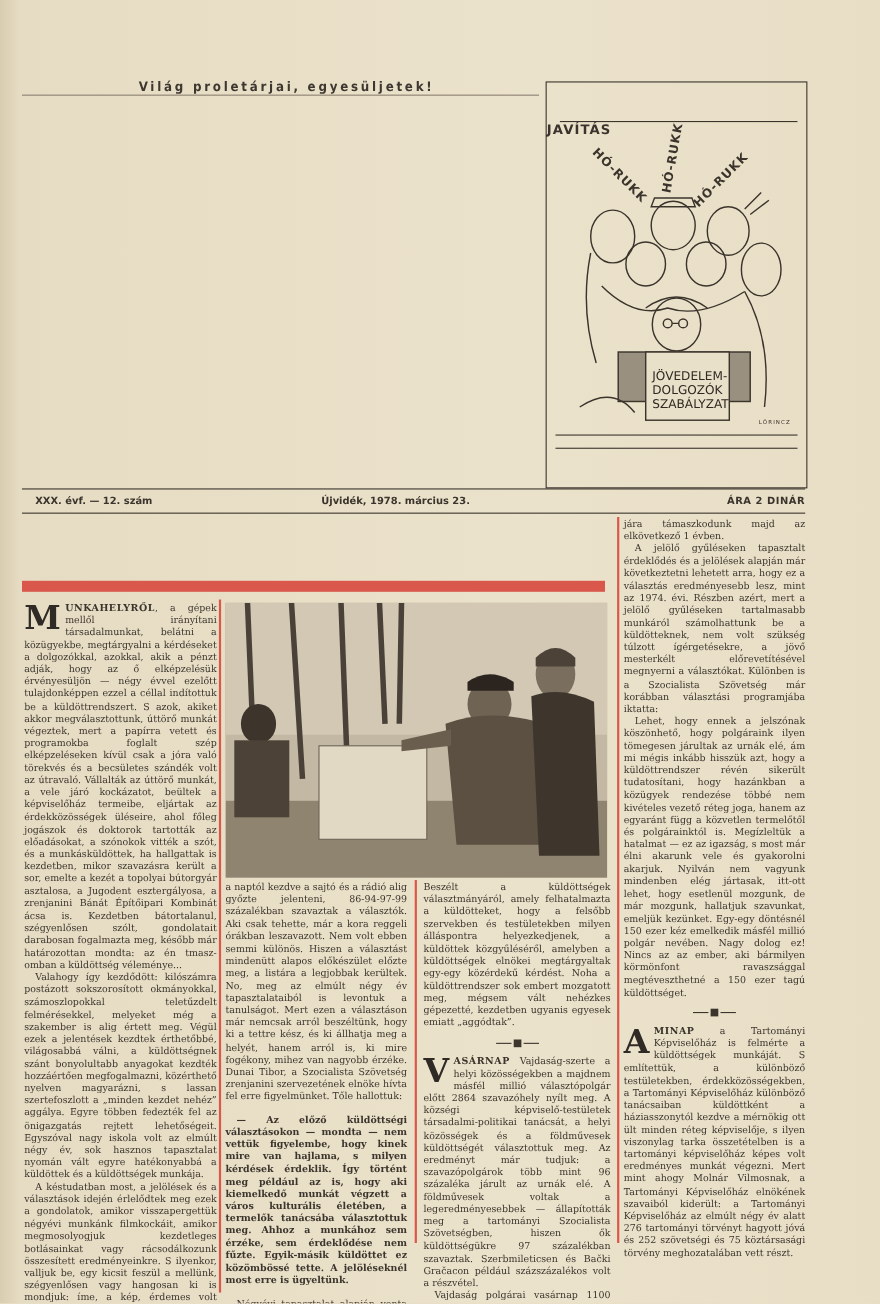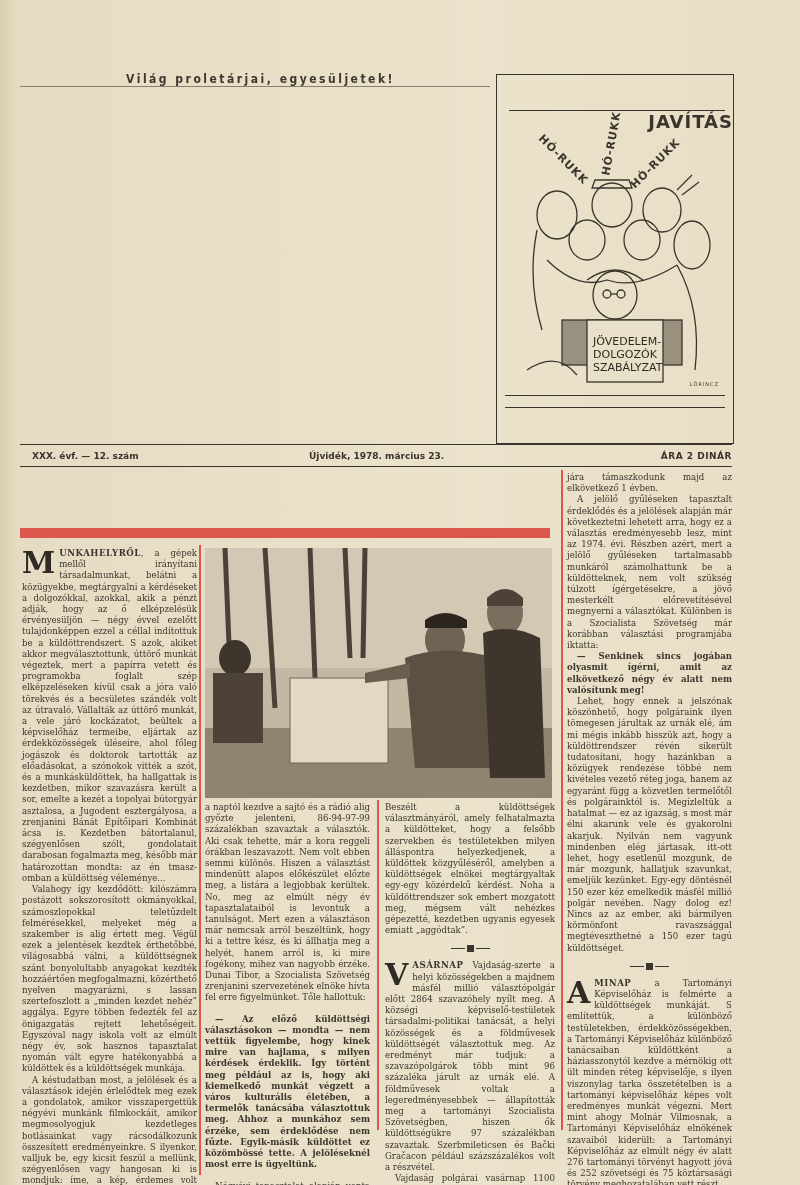--- a/index.html
+++ b/index.html
@@ -14,34 +14,34 @@
   .masthead{position:absolute;left:22px;top:96px;width:466px;height:340px;overflow:hidden;}
   .masthead span{display:block;font-family:"DejaVu Sans","Liberation Sans",sans-serif;
          font-weight:bold;color:#d9584b;font-size:130px;line-height:340px;
          transform:scaleX(0.53) scaleY(2.55);transform-origin:left top;
          letter-spacing:2px;white-space:nowrap;margin-top:-118px;}
   .cartoon-box{position:absolute;left:496px;top:74px;width:236px;height:368px;
          border:1.5px solid #3b342c;}
   .cartoon-box .hr1{position:absolute;left:12px;right:8px;top:35px;border-top:1.5px solid #3b342c;}
   .cartoon-box .hr2{position:absolute;left:8px;right:8px;top:320px;border-top:1.5px solid #3b342c;}
   .cartoon-box .hr3{position:absolute;left:8px;right:8px;top:332px;border-top:1.5px solid #3b342c;}
-  .cartoon-title{position:absolute;left:0;right:0;top:36px;text-align:right;
-         font-family:"DejaVu Sans",sans-serif;font-weight:bold;font-size:18px;letter-spacing:1px;color:#3b342c;}
+  .cartoon-title{position:absolute;left:0;right:0;top:36px;text-align:left;
+         font-family:"DejaVu Sans",sans-serif;font-weight:bold;font-size:12px;letter-spacing:1px;color:#3b342c;}
   .shout{position:absolute;font-family:"DejaVu Sans",sans-serif;font-weight:bold;font-size:11px;
          color:#3b342c;letter-spacing:1px;}
   .cartoon-svg{position:absolute;left:20px;top:95px;}
   .sign-text{position:absolute;left:96px;top:260px;width:72px;
          font-family:"DejaVu Sans",sans-serif;font-size:11px;line-height:13px;color:#2f2922;}
   .signature{position:absolute;right:14px;top:306px;font-family:"DejaVu Sans",sans-serif;
          font-size:5px;letter-spacing:1px;color:#3b342c;}
   .dateline-rule1{position:absolute;left:20px;top:444px;width:712px;border-top:1.5px solid #3b342c;}
   .dateline{position:absolute;left:20px;top:448px;width:712px;height:16px;
          font-family:"DejaVu Sans",sans-serif;font-weight:bold;font-size:9px;color:#3b342c;}
   .dateline .l{position:absolute;left:12px;top:3px;}
-  .dateline .c{position:absolute;left:289px;top:3px;}
+  .dateline .c{position:absolute;left:272px;top:3px;}
   .dateline .r{position:absolute;right:0;top:3px;letter-spacing:0.5px;}
   .dateline-rule2{position:absolute;left:20px;top:466px;width:712px;border-top:1.5px solid #3b342c;}
   .headline{position:absolute;left:18px;top:472px;width:540px;height:56px;overflow:hidden;}
   .headline span{display:block;font-family:"DejaVu Serif",serif;font-weight:bold;font-size:46px;
          color:#2f2a25;letter-spacing:3px;white-space:nowrap;line-height:56px;
          transform:scaleX(1.05);transform-origin:left top;}
   .red-bar{position:absolute;left:20px;top:528px;width:530px;height:10px;background:#d9584b;}
   .col{position:absolute;font-size:8.6px;line-height:11.2px;text-align:justify;color:#3c352d;
        font-family:"DejaVu Serif",serif;}
   .col p{margin:0;text-indent:10px;}
@@ -166,20 +166,19 @@
     <p class="noind">Beszélt a küldöttségek választmányáról, amely felhatalmazta a küldötteket, hogy a felsőbb szervekben és testületekben milyen álláspontra helyezkedjenek, a küldöttek közgyűléséről, amelyben a küldöttségek elnökei megtárgyaltak egy-egy közérdekű kérdést. Noha a küldöttrendszer sok embert mozgatott meg, mégsem vált nehézkes gépezetté, kezdetben ugyanis egyesek emiatt „aggódtak”.</p>
     <div class="sep"><i></i><b></b><i></i></div>
     <p class="noind"><span class="dropcap">V</span><span class="lead-caps">ASÁRNAP</span><span> Vajdaság-szerte a helyi közösségekben a majdnem másfél millió választópolgár előtt 2864 szavazóhely nyílt meg. A községi képviselő-testületek társadalmi-politikai tanácsát, a helyi közösségek és a földművesek küldöttségét választottuk meg. Az eredményt már tudjuk: a szavazópolgárok több mint 96 százaléka járult az urnák elé. A földművesek voltak a legeredményesebbek — állapították meg a tartományi Szocialista Szövetségben, hiszen ők küldöttségükre 97 százalékban szavaztak. Szerbmileticsen és Bački Gračacon például százszázalékos volt a részvétel.</span></p>
     <p>Vajdaság polgárai vasárnap 1100 küldöttséget választottak és az 1700 jelölt közül a községi képviselő-testületek társadalmi-politikai tanácsába 1165 küldöttet. Ha ehhez hozzáadjuk a munkaszervezetek, a földművesek küldöttségét, mindez együttvéve 150 ezer tagú küldöttséget jelent, ezeknek a munká-</p>
   </div>
   <div class="vred" style="left:561px;top:470px;height:660px;"></div>
 
   <div class="col" style="left:567px;top:472px;width:165px;">
     <p class="noind">jára támaszkodunk majd az elkövetkező 1 évben.</p>
     <p>A jelölő gyűléseken tapasztalt érdeklődés és a jelölések alapján már következtetni lehetett arra, hogy ez a választás eredményesebb lesz, mint az 1974. évi. Részben azért, mert a jelölő gyűléseken tartalmasabb munkáról számolhattunk be a küldötteknek, nem volt szükség túlzott ígérgetésekre, a jövő mesterkélt előrevetítésével megnyerni a választókat. Különben is a Szocialista Szövetség már korábban választási programjába iktatta:</p>
-    <p class="bold">— Senkinek sincs jogában olyasmit ígérni, amit az elkövetkező négy év alatt nem valósítunk meg!</p>
     <p>Lehet, hogy ennek a jelszónak köszönhető, hogy polgáraink ilyen tömegesen járultak az urnák elé, ám mi mégis inkább hisszük azt, hogy a küldöttrendszer révén sikerült tudatosítani, hogy hazánkban a közügyek rendezése többé nem kivételes vezető réteg joga, hanem az egyaránt függ a közvetlen termelőtől és polgárainktól is. Megízleltük a hatalmat — ez az igazság, s most már élni akarunk vele és gyakorolni akarjuk. Nyilván nem vagyunk mindenben elég jártasak, itt-ott lehet, hogy esetlenül mozgunk, de már mozgunk, hallatjuk szavunkat, emeljük kezünket. Egy-egy döntésnél 150 ezer kéz emelkedik másfél millió polgár nevében. Nagy dolog ez! Nincs az az ember, aki bármilyen körmönfont ravaszsággal megtéveszthetné a 150 ezer tagú küldöttséget.</p>
     <div class="sep"><i></i><b></b><i></i></div>
     <p class="noind"><span class="dropcap">A</span><span class="lead-caps">MINAP</span><span> a Tartományi Képviselőház is felmérte a küldöttségek munkáját. S említettük, a különböző testületekben, érdekközösségekben, a Tartományi Képviselőház különböző tanácsaiban küldöttként a háziasszonytól kezdve a mérnökig ott ült minden réteg képviselője, s ilyen viszonylag tarka összetételben is a tartományi képviselőház képes volt eredményes munkát végezni. Mert mint ahogy Molnár Vilmosnak, a Tartományi Képviselőház elnökének szavaiból kiderült: a Tartományi Képviselőház az elmúlt négy év alatt 276 tartományi törvényt hagyott jóvá és 252 szövetségi és 75 köztársasági törvény meghozatalában vett részt.</span></p>
 
   </div>
 
 </div>
 
 </body></html>

